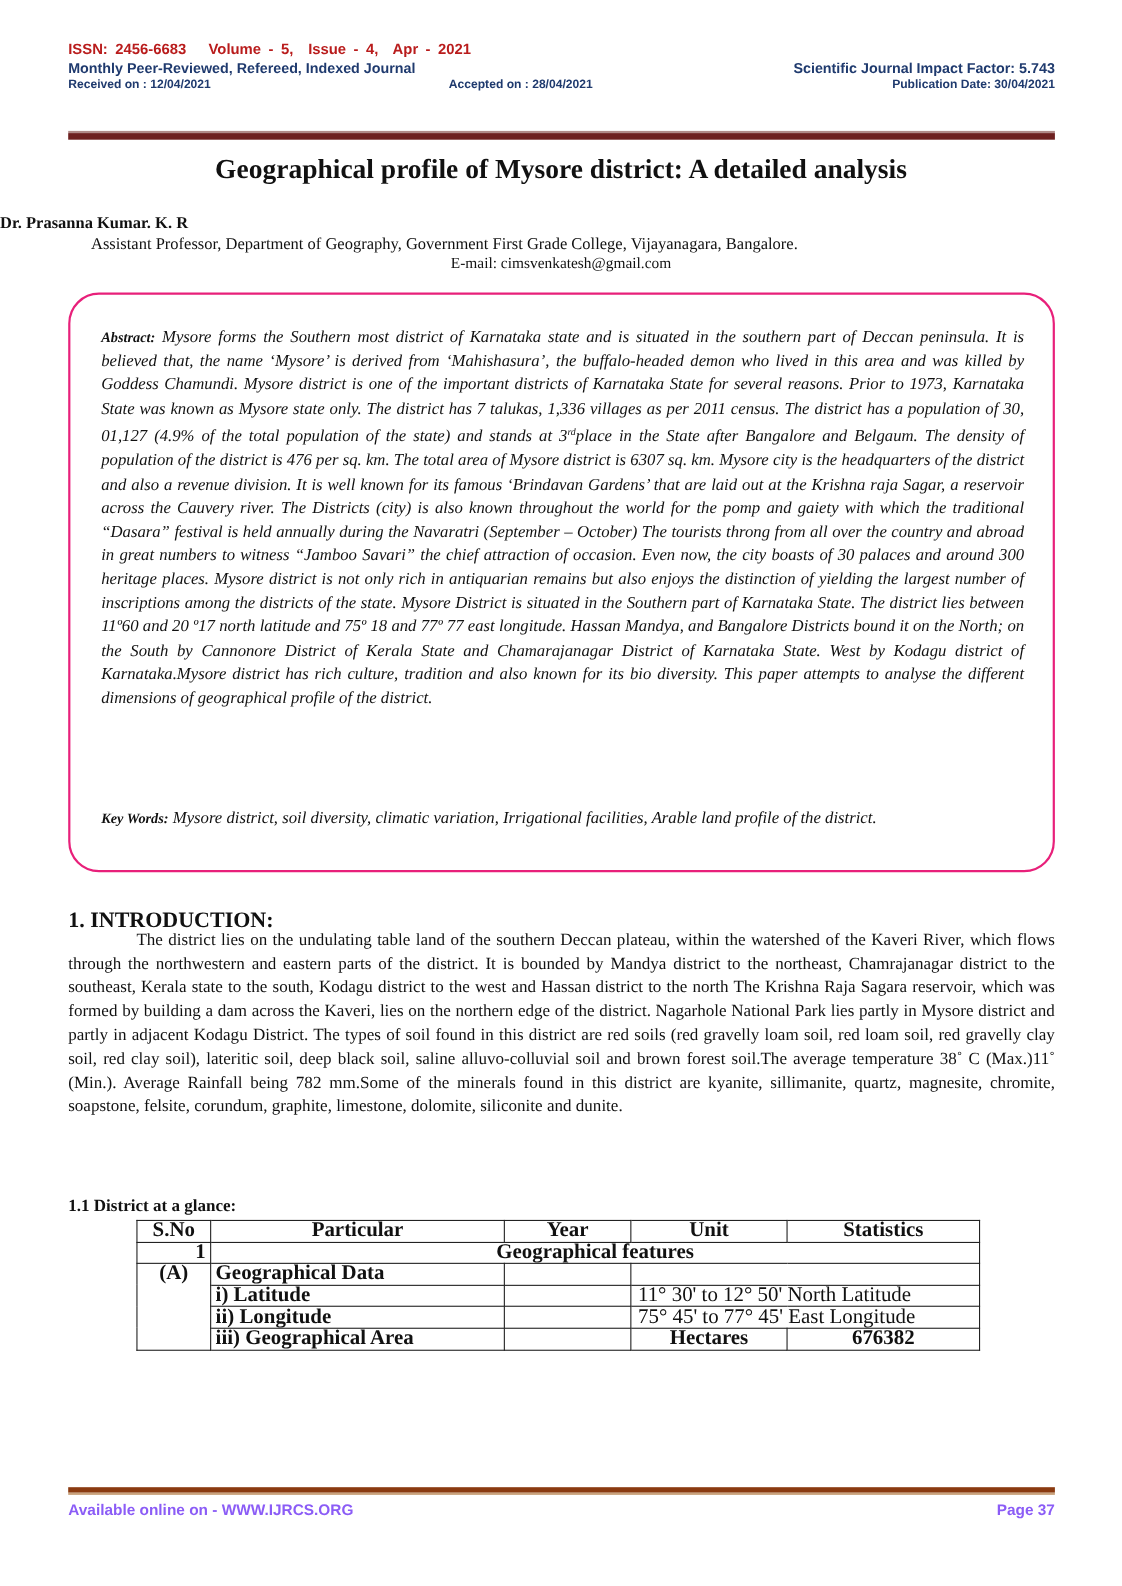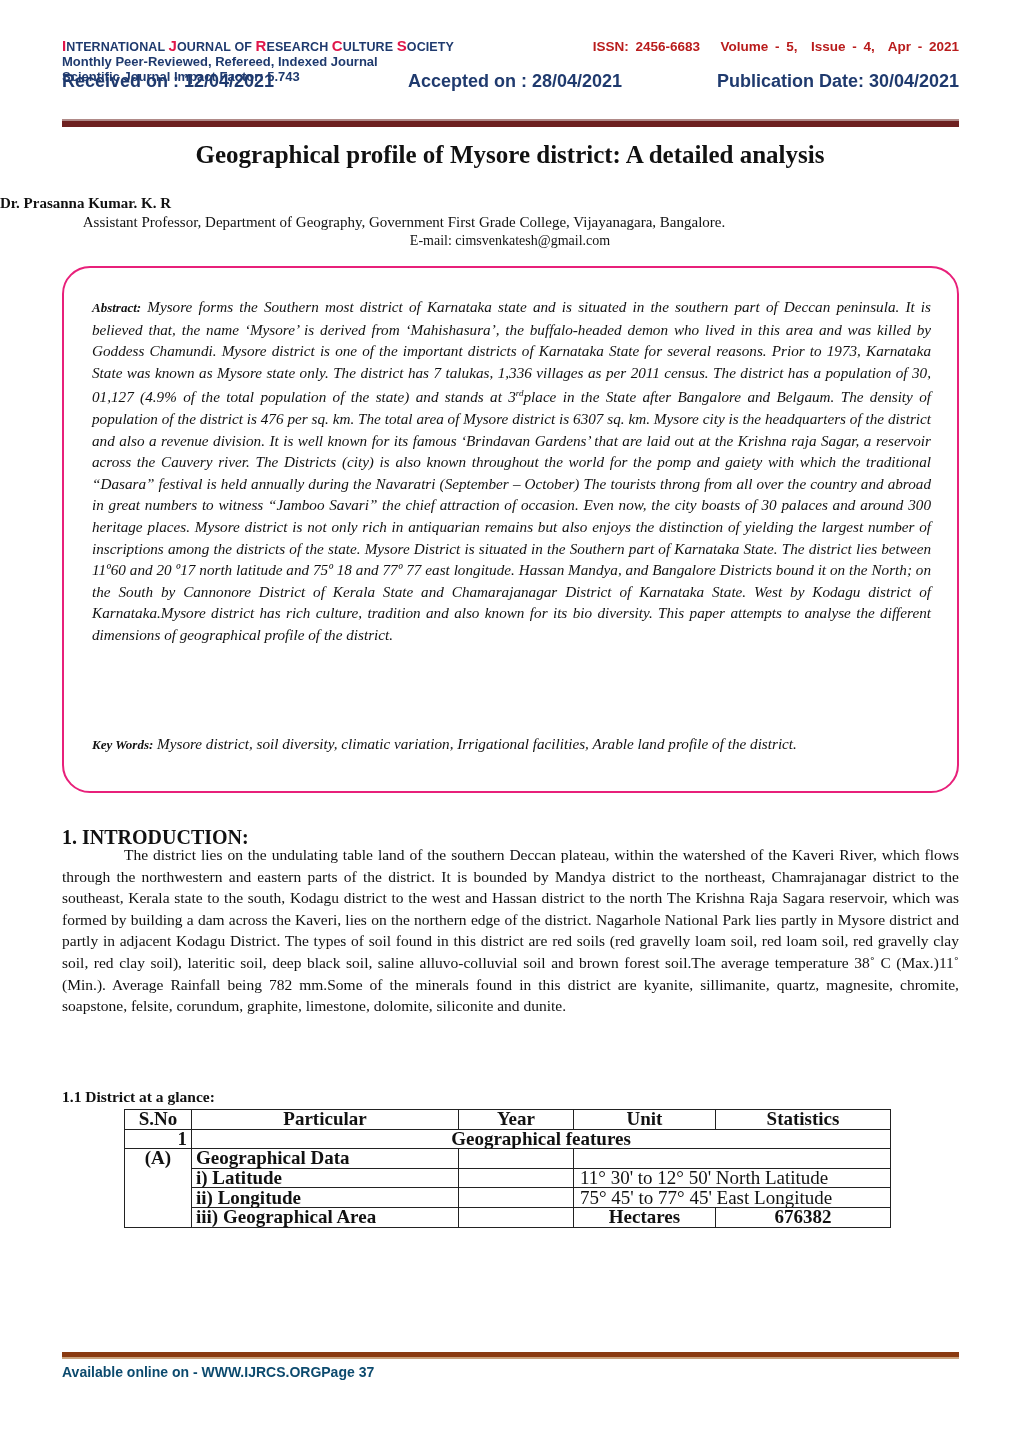--- a/index.html
+++ b/index.html
@@ -4,22 +4,22 @@
 <style>
   html, body { margin: 0; padding: 0; background: #ffffff; }
   body { width: 1020px; height: 1442px; position: relative; overflow: hidden; font-family: "Liberation Serif", serif; color: #111; }
   .hdr { position: absolute; left: 62px; width: 897px; font-family: "Liberation Sans", sans-serif; font-weight: bold; }
   .hdr-row { display: flex; justify-content: space-between; align-items: baseline; white-space: nowrap; }
   .r1 { top: 37px; font-size: 13.5px; color: #1f3a6e; }
   .r1 .jt { letter-spacing: 0.1px; }
   .r1 .jt .cap { color: #e0164a; font-size: 15px; }
   .r1 .jt .sc { font-size: 12.5px; }
   .r1 .meta { color: #b91c1c; font-size: 13.5px; word-spacing: 3px; }
-  .r2 { top: 54px; font-size: 13px; color: #1f3a6e; flex-direction: column; }
-  .r3 { top: 71px; font-size: 18px; color: #1f3a6e; gap: 16px; }
+  .r2 { top: 54px; font-size: 13px; color: #1f3a6e; }
+  .r3 { top: 71px; font-size: 11px; color: #1f3a6e; gap: 16px; }
   .r3 .acc { position: absolute; left: 346px; }
   .hdr-line1 { position: absolute; left: 62px; top: 119px; width: 897px; height: 2px; background: #b08a88; }
   .hdr-line2 { position: absolute; left: 62px; top: 121px; width: 897px; height: 6px; background: #6d2020; }
 
   .title { position: absolute; top: 141px; left: 0; width: 1020px; text-align: center; font-size: 25px; font-weight: bold; }
   .author { position: absolute; top: 195px; left: 0; width: 1020px; font-size: 15px; font-weight: bold; }
   .affil { position: absolute; top: 214px; left: 0; width: 808px; text-align: center; font-size: 15px; }
   .email { position: absolute; top: 233px; left: 0; width: 1020px; text-align: center; font-size: 14px; }
 
   .abs-box { position: absolute; left: 62px; top: 266px; width: 893px; height: 523px; border: 2px solid #e8207a; border-radius: 28px; }
@@ -39,30 +39,27 @@
   .c-part { width: 258px; }
   .c-year { width: 106px; }
   .c-unit { width: 133px; }
   .c-stat { width: 166px; }
   .ta-r { text-align: right; }
   .ta-c { text-align: center; }
   .norm { font-weight: normal; }
 
   .ftr-line1 { position: absolute; left: 62px; top: 1352px; width: 897px; height: 5px; background: #8a3a10; }
   .ftr-line2 { position: absolute; left: 62px; top: 1357px; width: 897px; height: 2px; background: #c9a27c; }
-  .ftr { position: absolute; left: 62px; top: 1364px; width: 897px; display: flex; font-family: "Liberation Sans", sans-serif; font-weight: bold; font-size: 14px; color: #0c4a6e; }
+  .ftr { position: absolute; left: 62px; top: 1364px; width: 897px; display: flex; justify-content: space-between; font-family: "Liberation Sans", sans-serif; font-weight: bold; font-size: 14px; color: #8b5cf6; }
   sup { font-size: 9px; }
 </style>
 </head>
 <body>
 
 <div class="hdr hdr-row r1">
-  <span class="jt">
-    <span class="cap">I</span><span class="sc">NTERNATIONAL </span><span class="cap">J</span><span class="sc">OURNAL OF </span><span class="cap">R</span><span class="sc">ESEARCH </span><span class="cap">C</span><span class="sc">ULTURE </span><span class="cap">S</span><span class="sc">OCIETY</span>
-  </span>
   <span class="meta">
     <span>ISSN: 2456-6683</span>&nbsp;&nbsp;
     <span>Volume - 5,</span>&nbsp;
     <span>Issue - 4,</span>&nbsp;
     <span>Apr - 2021</span>
   </span>
 </div>
 <div class="hdr hdr-row r2">
   <span>Monthly Peer-Reviewed, Refereed, Indexed Journal</span>
   <span>Scientific Journal Impact Factor: 5.743</span>

